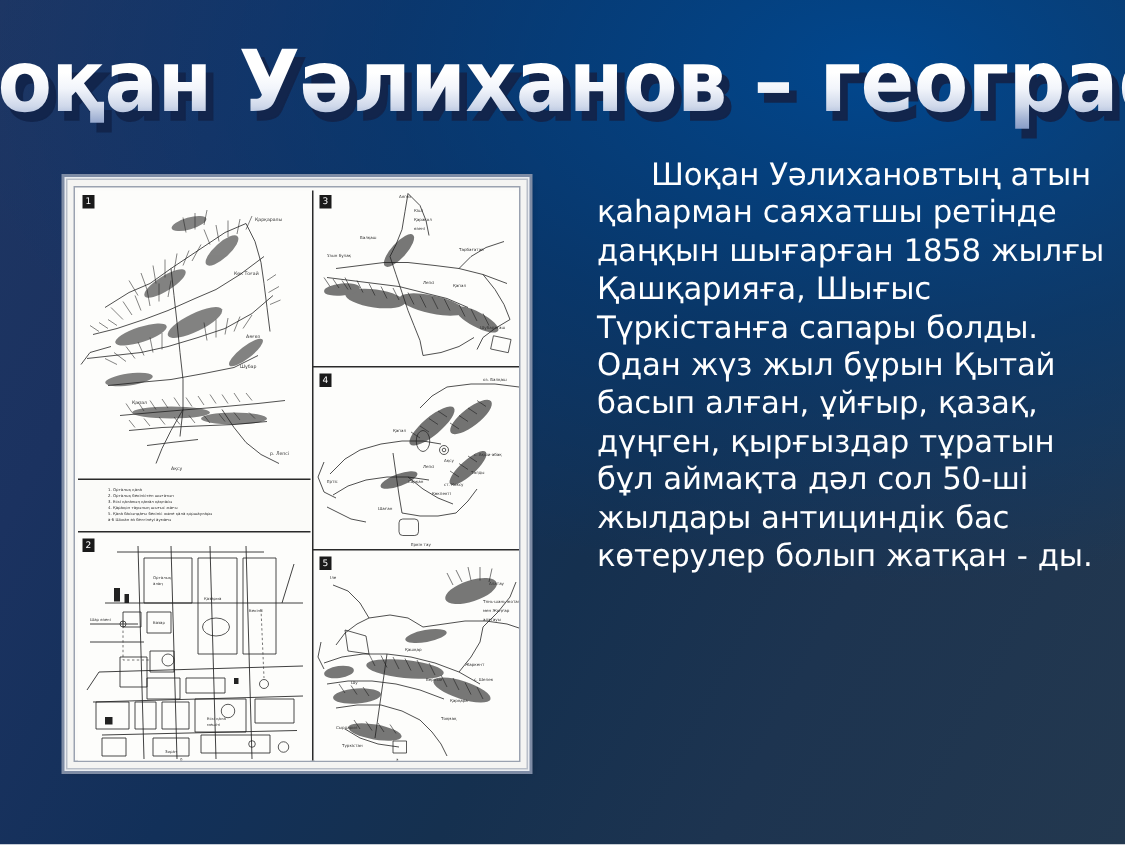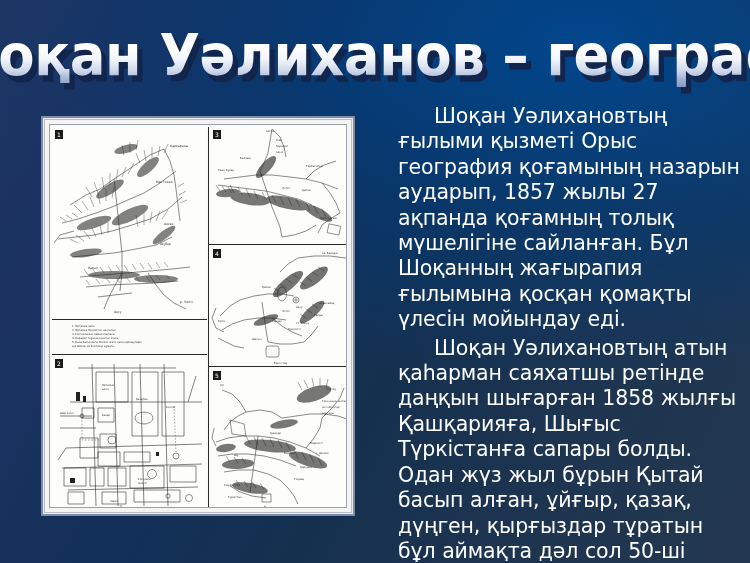--- a/index.html
+++ b/index.html
@@ -457,17 +457,16 @@
             <text x="84" y="112">Тоқмақ</text>
             <text x="54" y="139">а</text>
           </g>
         </svg>
       </div>
 
     </div>
   </div>
 
   <div id="text-col">
-    <p class="para">Шоқан Уәлихановтың ғылыми қызметі Орыс география қоғамының назарын аударып, 1857 жылы 27 ақпанда қоғамның толық мүшелігіне сайланған. Бұл Шоқанның жағырапия ғылымына қосқан қомақты үлесін мойындау еді.</p>
     <p class="para">Шоқан Уәлихановтың атын қаһарман саяхатшы ретінде даңқын шығарған 1858 жылғы Қашқарияға, Шығыс Түркістанға сапары болды. Одан жүз жыл бұрын Қытай басып алған, ұйғыр, қазақ, дүңген, қырғыздар тұратын бұл аймақта дәл сол 50-ші жылдары антициндік бас көтерулер болып жатқан - ды.</p>
   </div>
 
 </div>
 
 </body></html>

